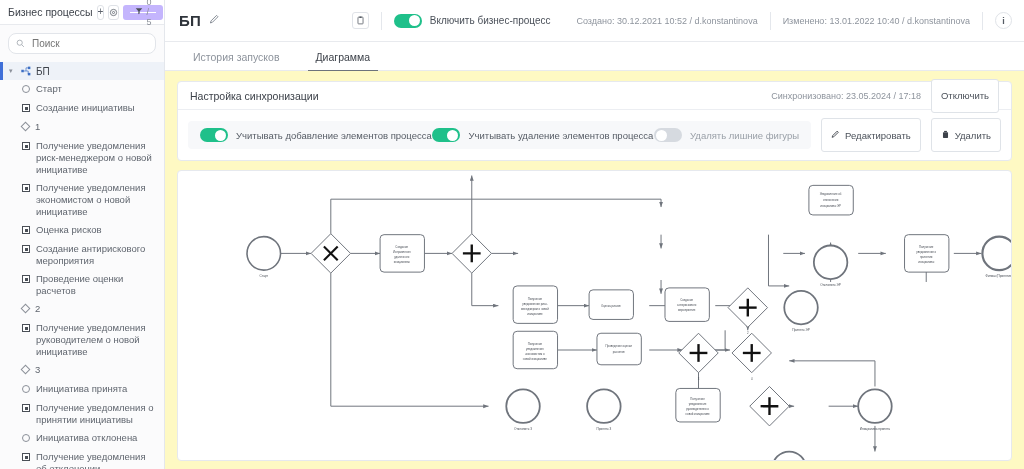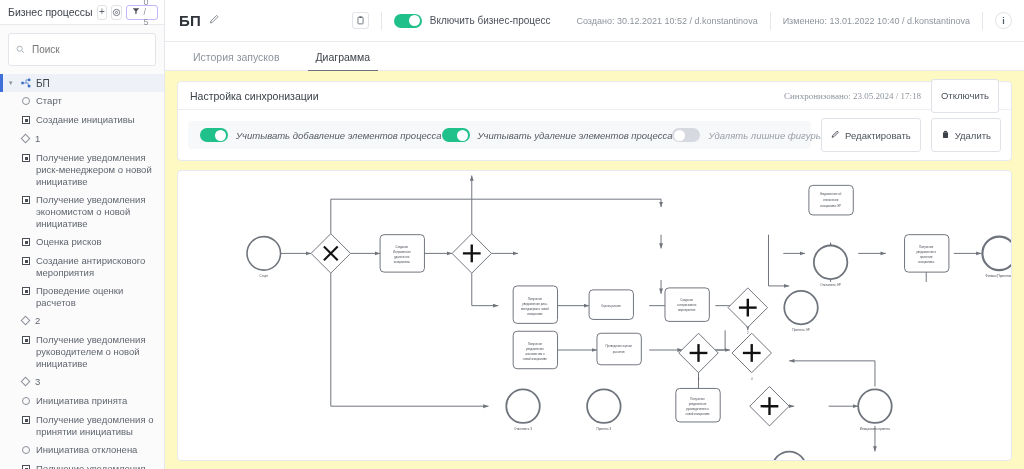--- a/index.html
+++ b/index.html
@@ -13,25 +13,25 @@
 
   
   .sidebar { width:165px; height:469px; background:#fbfbfc; border-right:1px solid #e4e7ec;
              display:flex; flex-direction:column; flex:0 0 165px; }
   .sb-head { height:25px; display:flex; align-items:center; gap:4px; padding:0 6px 0 8px;
              border-bottom:1px solid #e8eaee; background:#fff; }
   .sb-title { font-size:10.5px; color:#3d424a; white-space:nowrap; }
   .mini-btn { width:15px; height:15px; border:1px solid #dfe2e7; border-radius:3px; background:#fff;
               display:flex; align-items:center; justify-content:center; font-size:10px; color:#5c626b;
               line-height:1; cursor:pointer; }
-  .filter-chip { height:15px; border:1px solid #c4b5fd; border-radius:3px; background:#fff;
+  .filter-chip { height:15px; border:7px solid #c4b5fd; border-radius:3px; background:#fff;
                  display:flex; align-items:center; gap:3px; padding:0 5px; font-size:9px; color:#8b9099;
                  cursor:pointer; }
   .sb-search-wrap { padding:8px 8px 6px 8px; background:#fbfbfc; }
-  .sb-search { height:33px; border:1px solid #e2e5ea; border-radius:3px; background:#fff;
+  .sb-search { height:21px; border:1px solid #e2e5ea; border-radius:8px; background:#fff;
                display:flex; align-items:center; gap:5px; padding:8px 7px; }
   .sb-search input { border:none; outline:none; font-size:10px; color:#9aa0a8; width:100%;
                      font-family:"Liberation Sans", sans-serif; background:transparent; }
   .sb-tree { flex:1; overflow:hidden; padding-top:2px; }
 
   .tree-root { display:flex; align-items:center; gap:5px; height:18px; padding-left:6px;
                background:#eef2f8; border-left:3px solid #3f6fd8; position:relative; cursor:pointer; }
   .tree-root .caret { font-size:7px; color:#8b9099; width:7px; }
   .tree-root .lbl { font-size:10px; color:#3d424a; }
 
@@ -78,29 +78,29 @@
   .tab.active::after { content:""; position:absolute; left:6px; right:6px; bottom:-1px; height:1.5px;
                        background:#6d737c; }
 
   .content { flex:1; padding:10px 12px 8px 12px; background:#fef9c3; display:flex; flex-direction:column;
              gap:9px; min-height:0; }
 
   .panel { border:1px solid #e6e9ee; border-radius:4px; background:#fff; }
   .sync-head { height:28px; display:flex; align-items:center; padding:0 12px; border-bottom:1px solid #eceef2; }
   .sync-title { font-size:10.5px; color:#3d424a; }
   .sync-right { margin-left:auto; display:flex; align-items:center; gap:10px; }
-  .sync-date { font-size:9px; color:#8e949d;font-family:Liberation Serif, serif; }
+  .sync-date { font-size:9px; color:#8e949d; }
   .btn { height:20px; border:1px solid #dfe3e8; border-radius:3px; background:#fff; font-size:9.5px;
          color:#4a5059; display:inline-flex; align-items:center; gap:5px; padding:16px 9px; cursor:pointer;
          font-family:"Liberation Sans", sans-serif; white-space:nowrap; }
   .sync-body { display:flex; align-items:center; gap:10px; padding:8px 10px; }
   .toggles { flex:1; display:flex; align-items:center; background:#f7f8fa; border-radius:4px;
              padding:7px 12px; gap:0; min-width:0; }
   .tg { display:flex; align-items:center; gap:8px; }
-  .tg .tg-lbl { font-size:9.5px; color:#555b64; white-space:nowrap;font-style:italic; }
+  .tg .tg-lbl { font-size:9.5px; color:#555b64; white-space:nowrap; }
   .tg.muted .tg-lbl { color:#9aa0a8; }
   .tg-sp { flex:1; }
 
   .diagram-panel { flex:1; border:1px solid #e6e9ee; border-radius:4px; background:#fff;
                    position:relative; overflow:hidden; min-height:0; }
   .diagram-panel svg { display:block; width:100%; height:100%; }
 
   .bp-node rect { fill:#fff; stroke:#6f747c; stroke-width:1; }
   .bp-node circle { fill:#fff; stroke:#6f747c; }
   .bp-node polygon { fill:#fff; stroke:#6f747c; stroke-width:1; }

